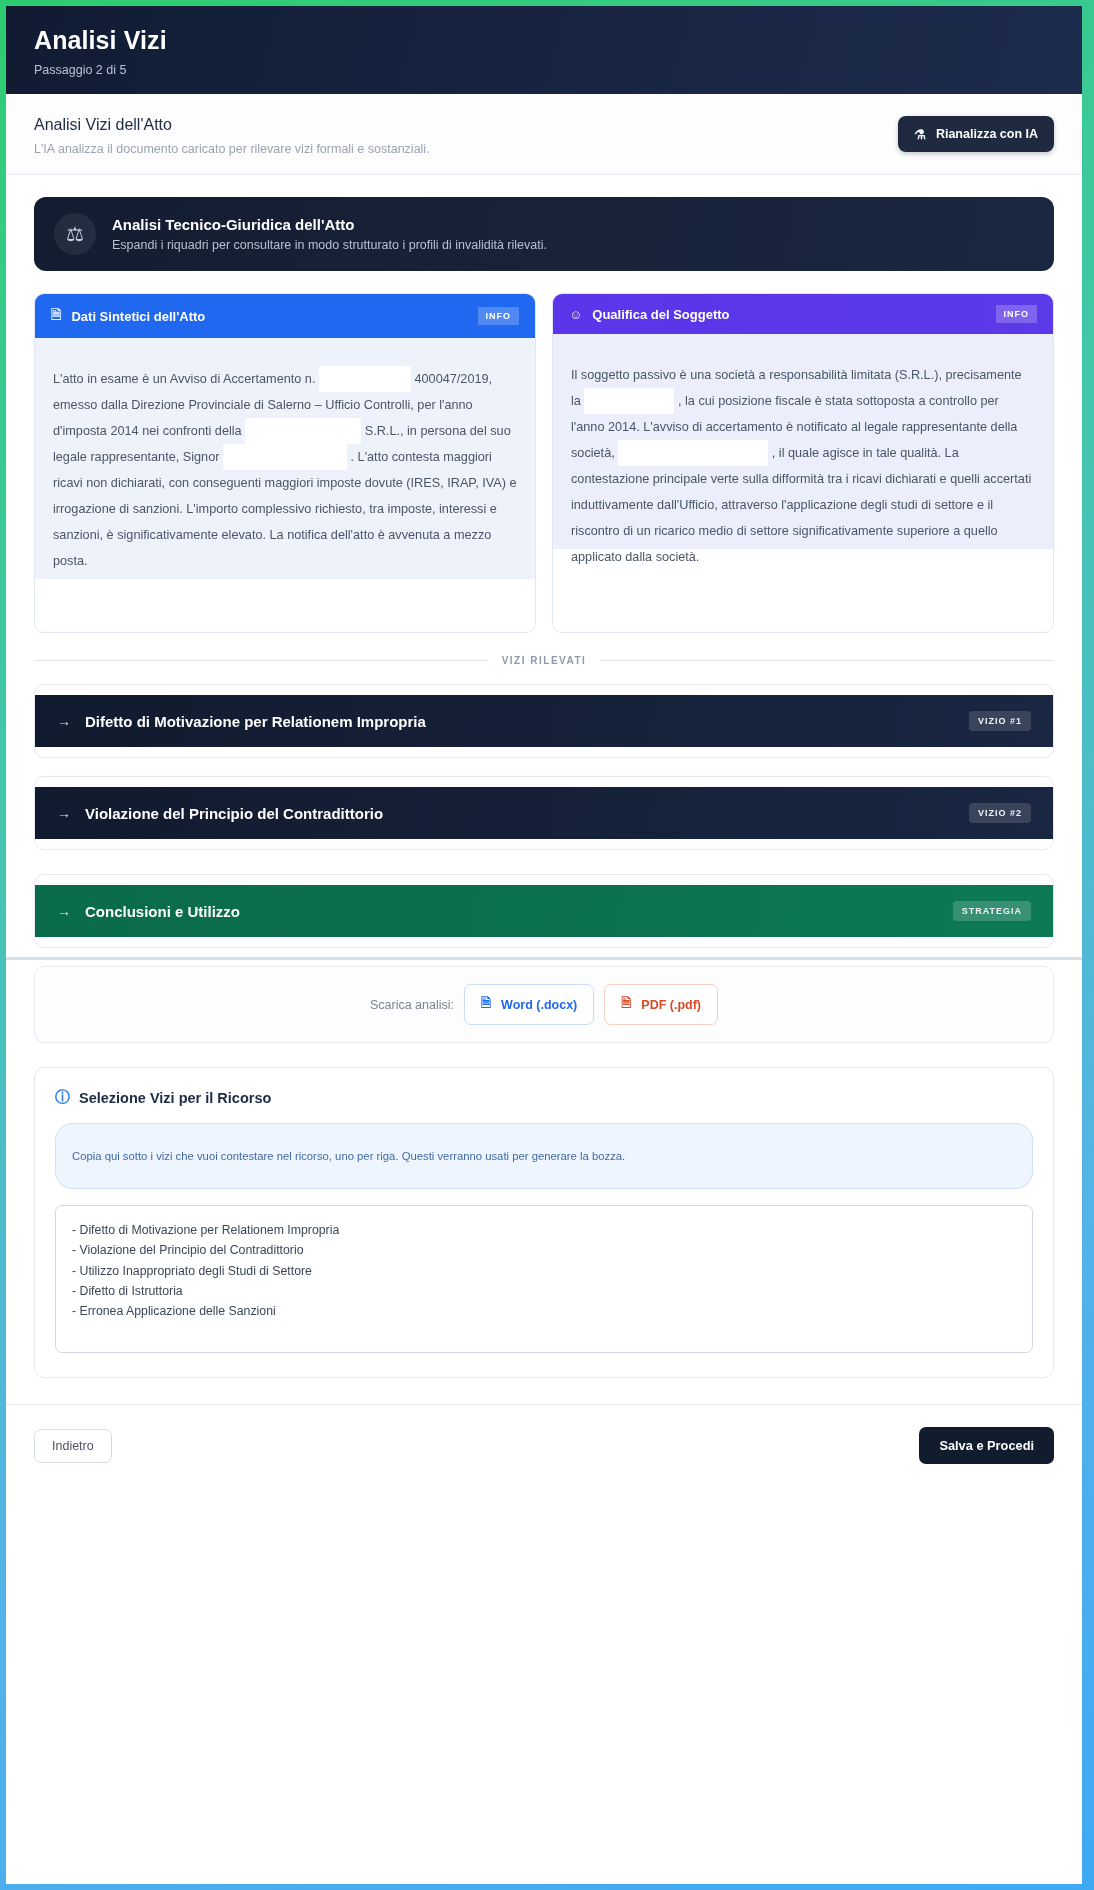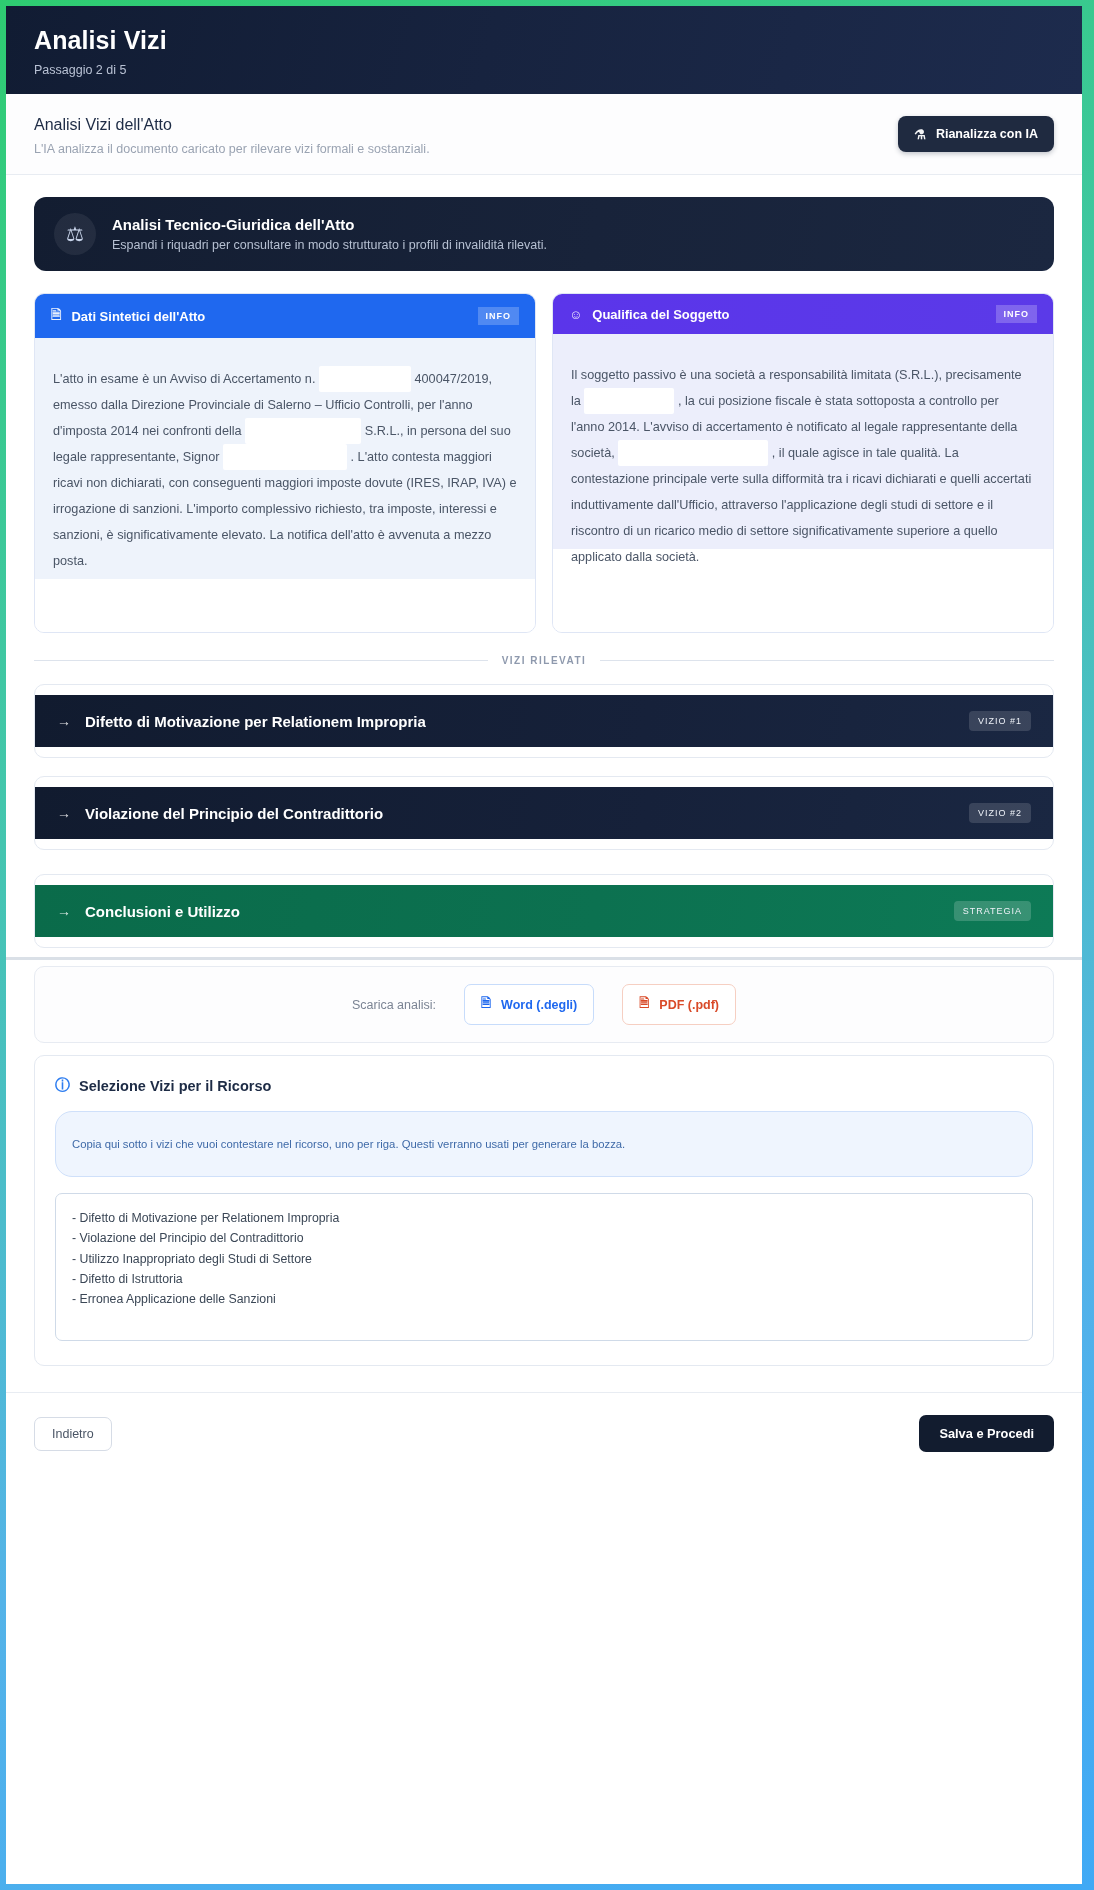--- a/index.html
+++ b/index.html
@@ -125,32 +125,32 @@
   }
   .acc-head {
     display:flex; align-items:center; justify-content:space-between;
     padding:16px 22px; color:#fff; cursor:pointer;
   }
   .acc-head.dark { background:linear-gradient(100deg,#111b2f 0%,#16213a 60%,#1a2742 100%); }
   .acc-head.green { background:linear-gradient(100deg,#0a6b4a 0%,#0c7150 55%,#0d7a56 100%); }
   .acc-head .lbl { display:flex; align-items:center; gap:14px; font-size:15px; font-weight:bold; }
   .acc-head .arw { font-size:14px; opacity:.85; }
   .badge {
-    font-size:9px; font-weight:normal; letter-spacing:1px;
+    font-size:9px; font-weight:bold; letter-spacing:1px;
     background:rgba(255,255,255,.14); color:#eef2f8;
     padding:5px 9px; border-radius:4px;
   }
   .badge.gr { background:rgba(255,255,255,.18); }
 
   
   .dl {
     border:1px solid #e7ebf2; border-radius:10px;
     background:#fdfdfe;
-    padding:17px; margin-bottom:12px;
-    display:flex; align-items:center; justify-content:center; gap:28px;
+    padding:17px; margin-bottom:24px;
+    display:flex; align-items:center; justify-content:center; gap:10px;
   }
   .dl .lab { font-size:12.5px; color:#7b8494; }
   .dl-btn {
     display:inline-flex; align-items:center; gap:10px;
     border-radius:7px; padding:9px 16px;
     font-size:12.5px; font-weight:bold; cursor:pointer; background:#fff;
     font-family:inherit;
   }
   .dl-btn.word { border:1px solid #c7dcfb; color:#1f68ef; }
   .dl-btn.pdf  { border:1px solid #f6cfc2; color:#d94a28; }
@@ -304,21 +304,21 @@
             <span>Conclusioni e Utilizzo</span>
           </span>
           <span class="badge gr">STRATEGIA</span>
         </div>
       </div>
 
       <div class="dl">
         <span class="lab">Scarica analisi:</span>
         <button class="dl-btn word">
           <span>🗎</span>
-          <span>Word (.degli)</span>
+          <span>Word (.docx)</span>
         </button>
         <button class="dl-btn pdf">
           <span>🗎</span>
           <span>PDF (.pdf)</span>
         </button>
       </div>
 
       <div class="sel">
         <div class="sel-title">
           <span class="i">ⓘ</span>

